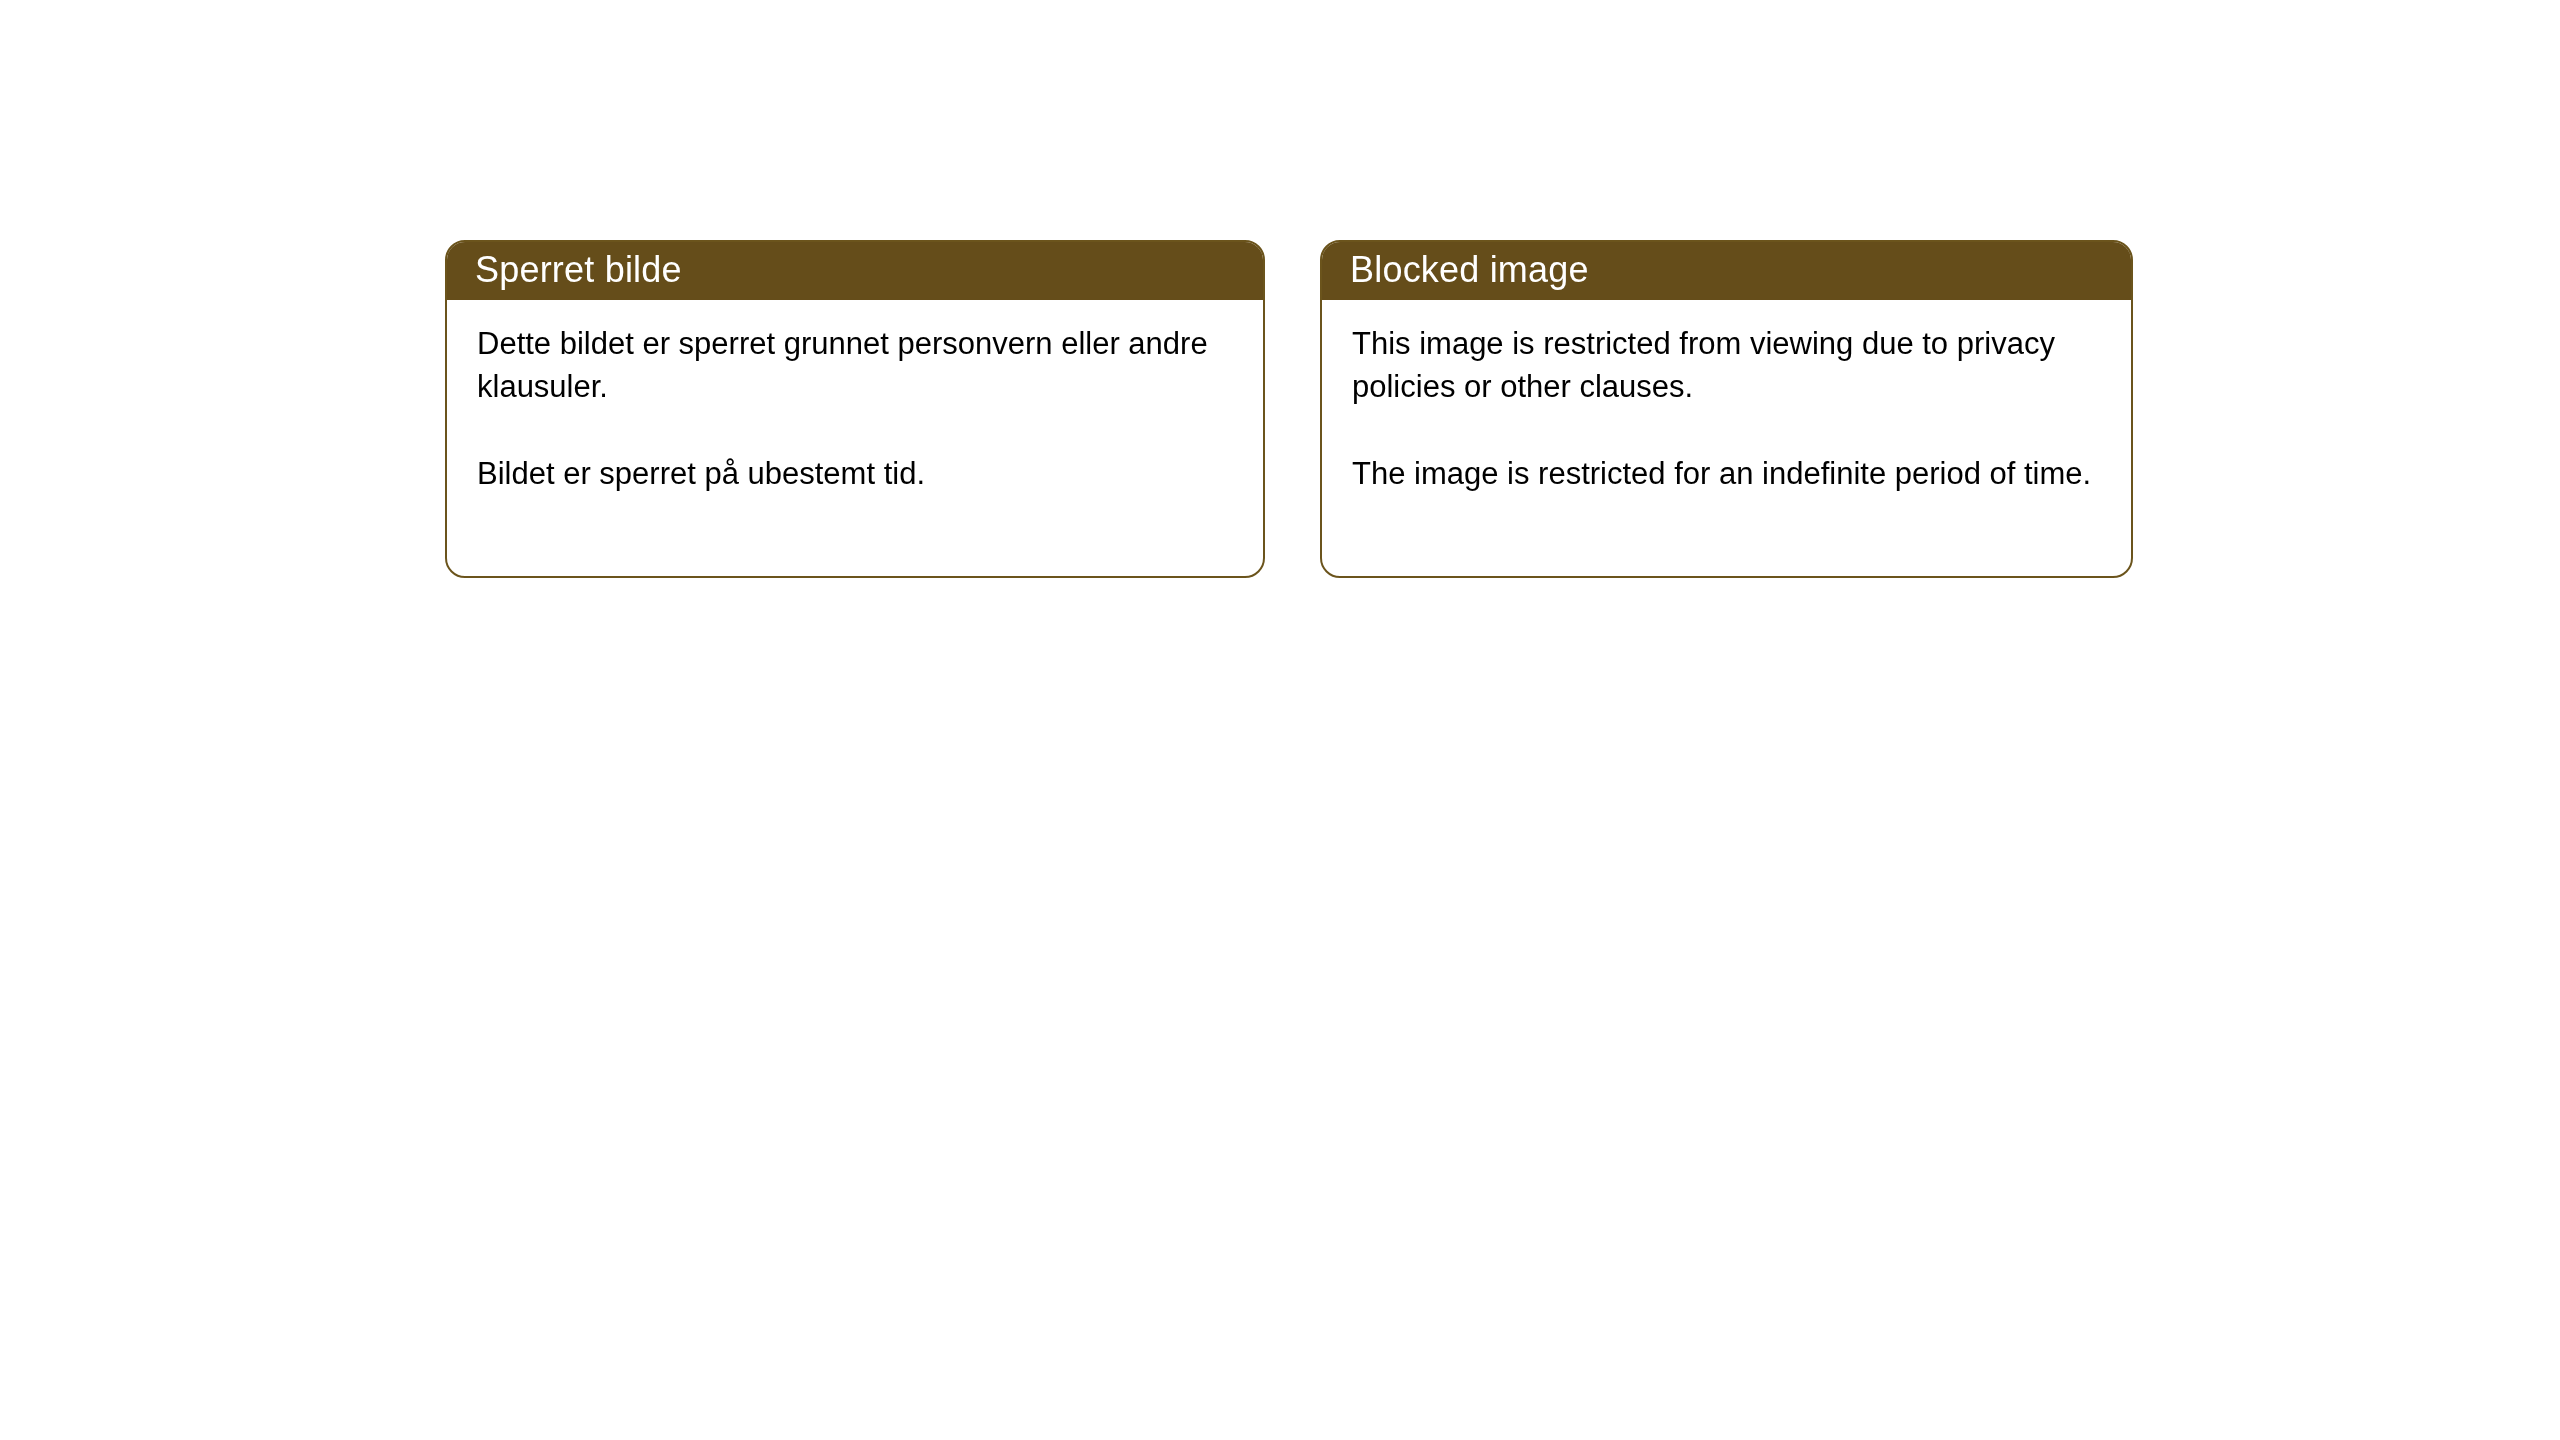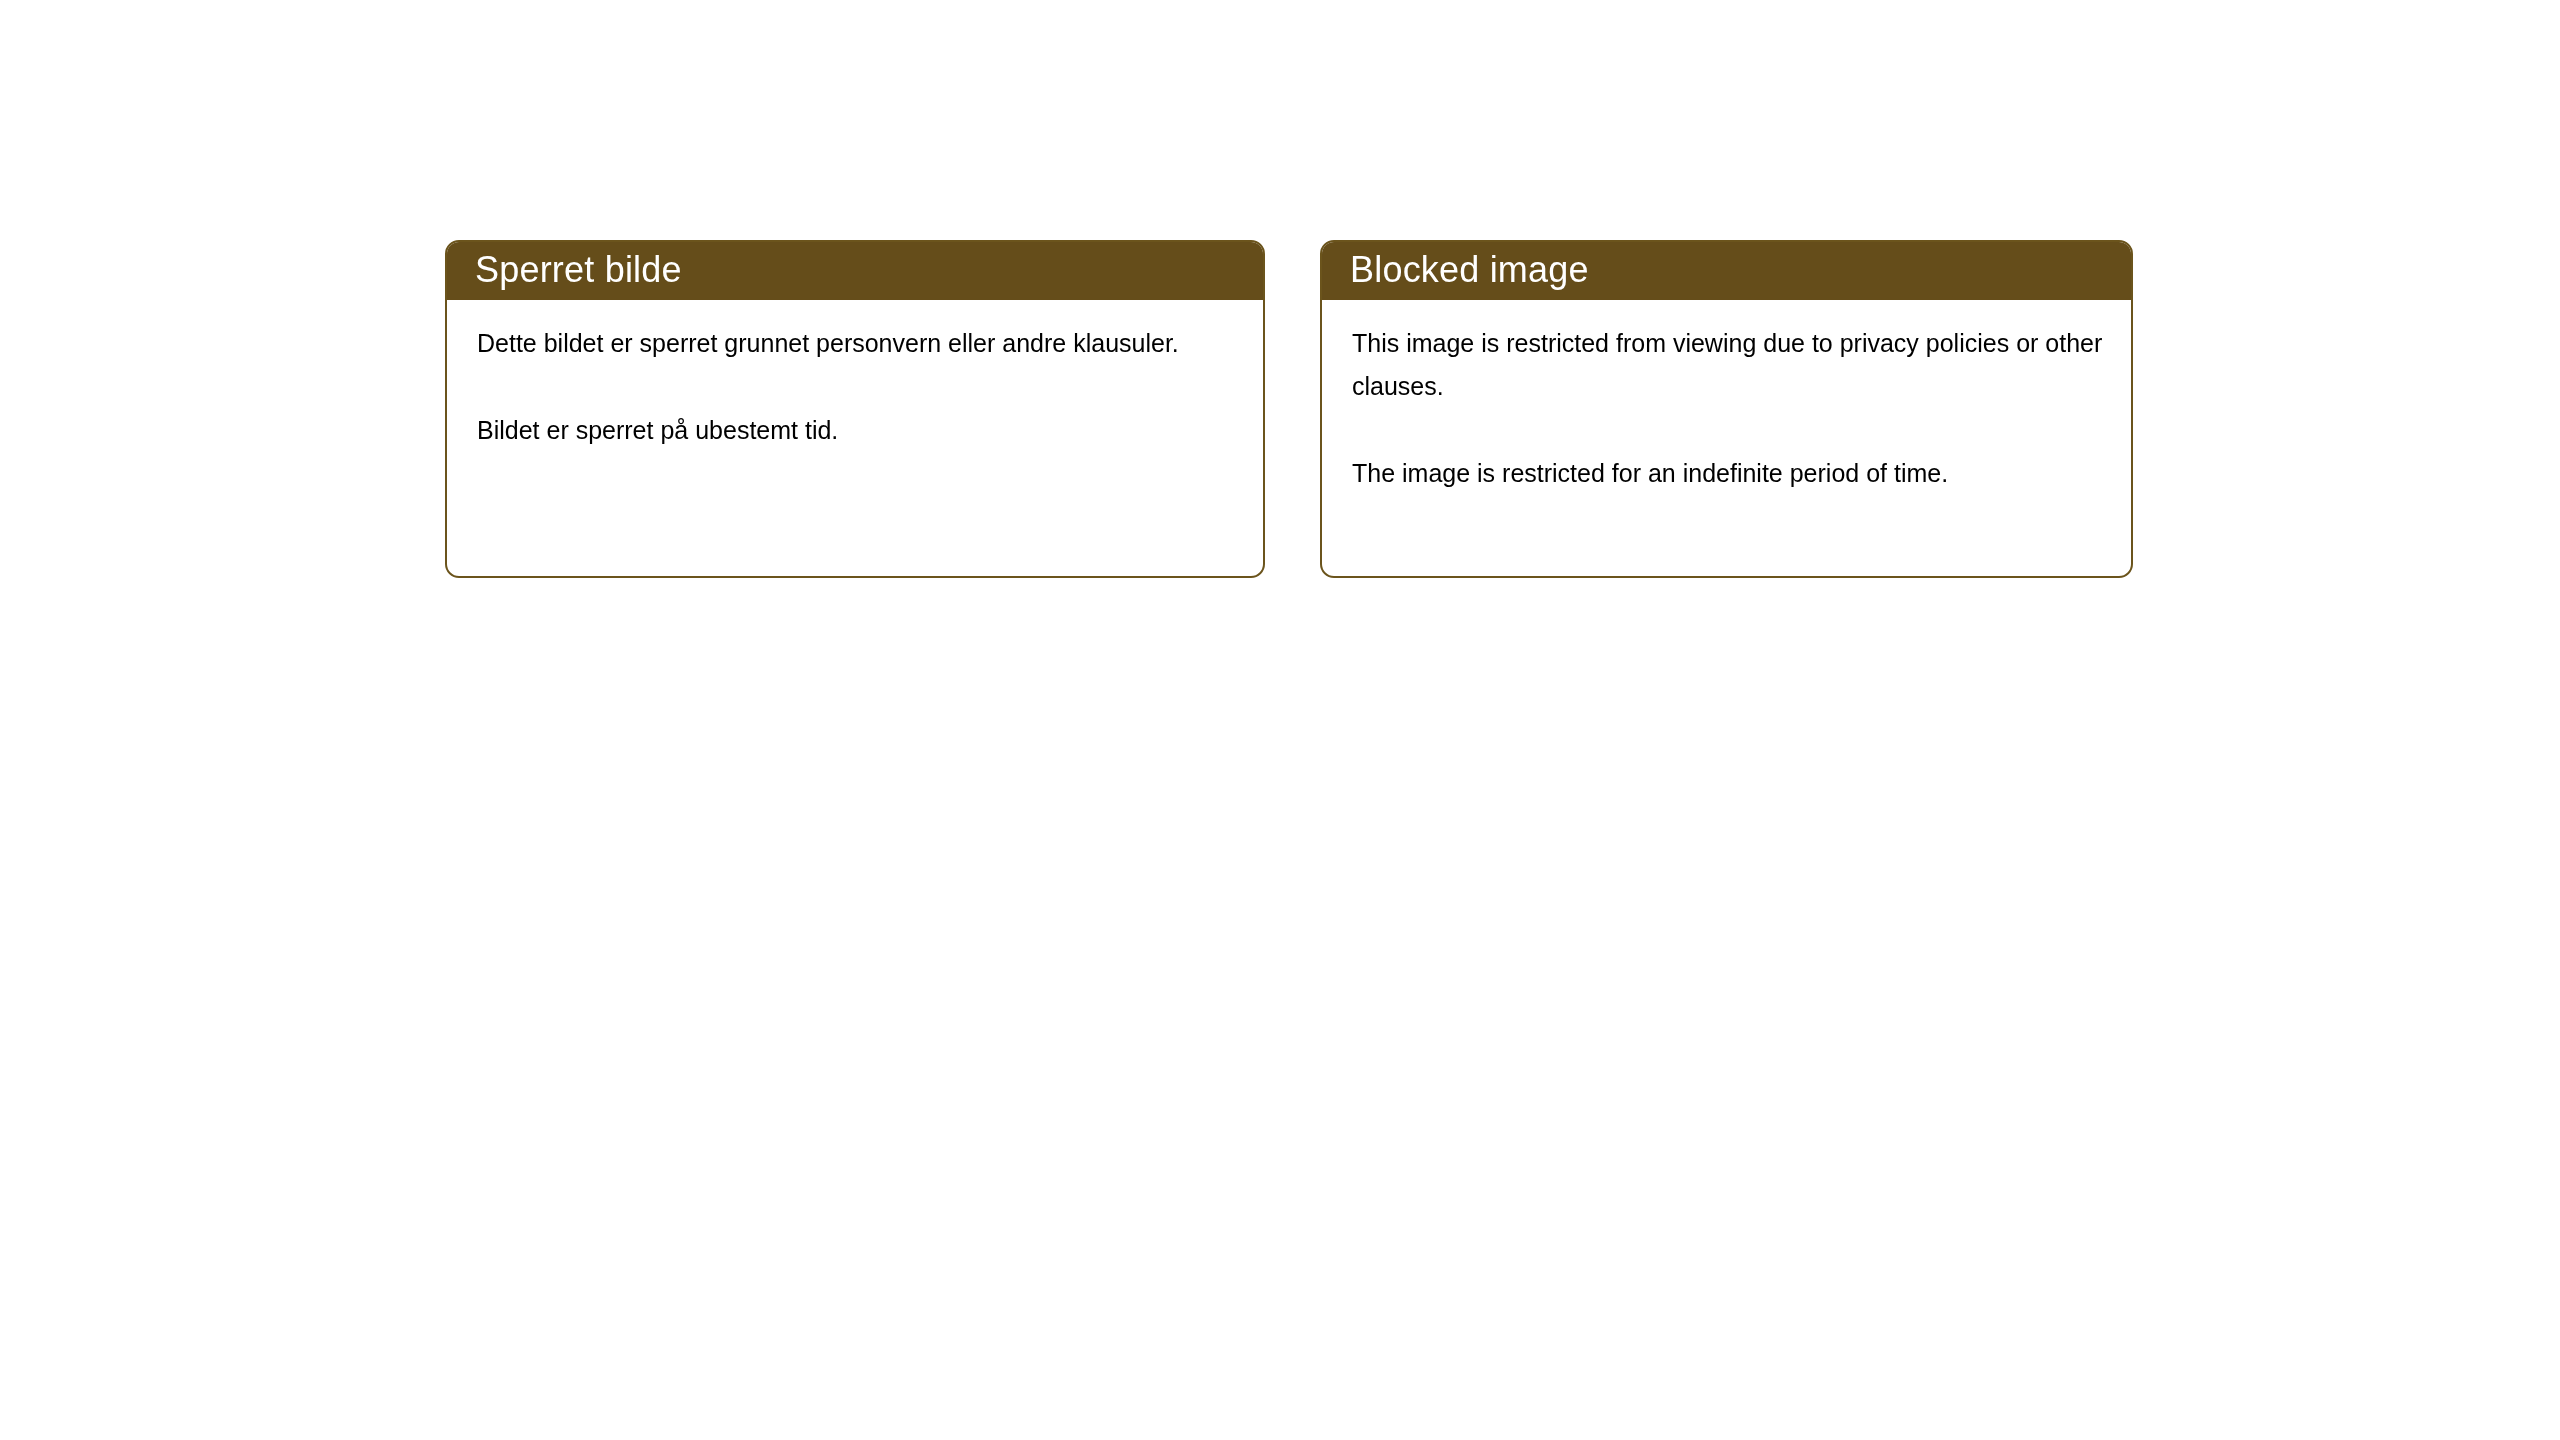--- a/index.html
+++ b/index.html
@@ -21,21 +21,21 @@
     left: 0;
     top: 0;
     width: 2560px;
     height: 1440px;
   }
 
   .notice-card {
     position: absolute;
     top: 240px;
     box-sizing: border-box;
-    border-radius: 14px;
+    border-radius: 20px;
     background: #ffffff;
     overflow: hidden;
     border: 2px solid #6b541c;
   }
 
   #card-blocked-no {
     left: 445px;
     width: 820px;
     height: 338px;
   }
@@ -66,21 +66,21 @@
     letter-spacing: 0.2px;
     white-space: nowrap;
   }
 
   .notice-body {
     padding: 22px 28px 0 30px;
   }
 
   .notice-paragraph {
     color: #000000;
-    font-size: 25px;
+    font-size: 31px;
     line-height: 43px;
     font-weight: normal;
     margin: 0 0 44px 0;
   }
 
   .notice-paragraph:last-child {
     margin-bottom: 0;
   }
 </style>
 </head>

